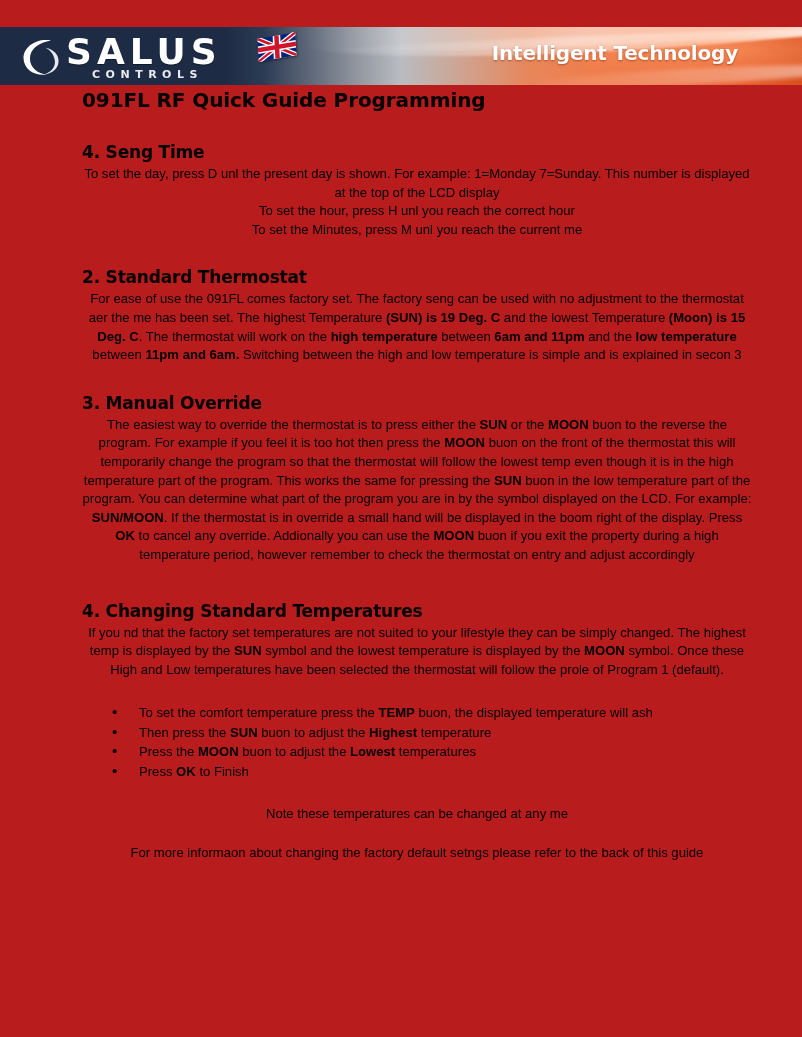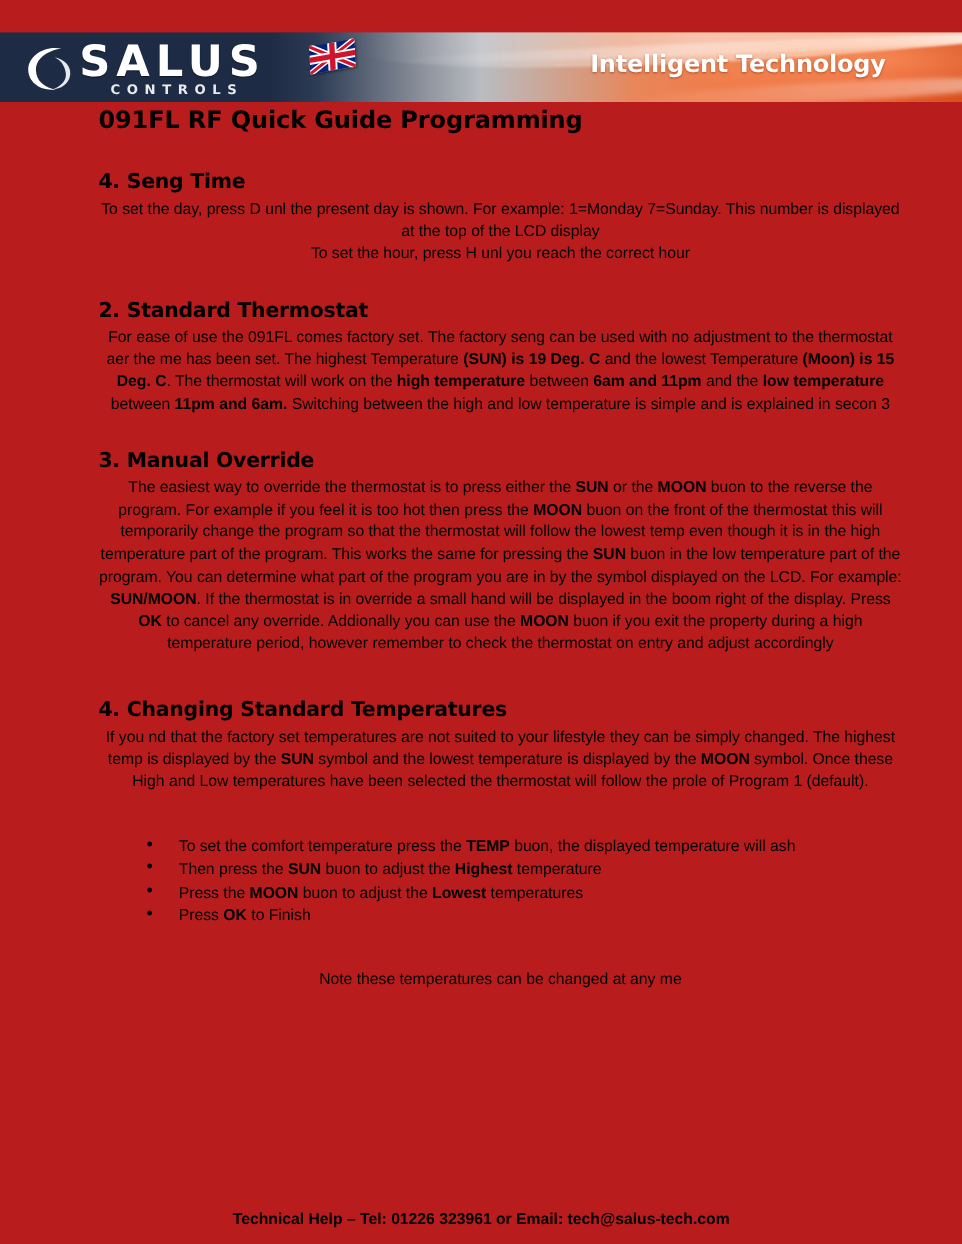--- a/index.html
+++ b/index.html
@@ -171,21 +171,21 @@
     line-height: 18.6px;
     margin: 0;
     text-align: center;
   }
   .gap-lg { height: 28px; }
   .gap-md { height: 20px; }
   .gap-xl { height: 36px; }
 
   ul.bullets {
     list-style: none;
-    margin: 14px;
+    margin: 4px;
     padding: 0 0 0 26px;
   }
   ul.bullets li {
     position: relative;
     font-family: "Liberation Sans", sans-serif;
     font-size: 13.1px;
     line-height: 19.5px;
     padding-left: 27px;
   }
   ul.bullets li::before {
@@ -240,20 +240,21 @@
     <div class="tagline">Intelligent Technology</div>
   </div>
 
   <div class="doc">
 
     <div class="doc-title">091FL RF Quick Guide Programming</div>
 
     <h2 class="section-title">4. Seng Time</h2>
     <p class="body">To set the day, press D unl the present day is shown. For example: 1=Monday 7=Sunday. This number is displayed at the top of the LCD display</p>
     <p class="body">To set the hour, press H unl you reach the correct hour</p>
+    <p class="body">To set the Minutes, press M unl you reach the current me</p>
 
     <div class="gap-lg"></div>
 
     <h2 class="section-title">2. Standard Thermostat</h2>
     <p class="body">For ease of use the 091FL comes factory set. The factory seng can be used with no adjustment to the thermostat aer the me has been set. The highest Temperature <b>(SUN) is 19 Deg. C</b> and the lowest Temperature <b>(Moon) is 15 Deg. C</b>. The thermostat will work on the <b>high temperature</b> between <b>6am and 11pm</b> and the <b>low temperature</b> between <b>11pm and 6am.</b> Switching between the high and low temperature is simple and is explained in secon 3</p>
 
     <div class="gap-lg"></div>
 
     <h2 class="section-title">3. Manual Override</h2>
     <p class="body">The easiest way to override the thermostat is to press either the <b>SUN</b> or the <b>MOON</b> buon to the reverse the program. For example if you feel it is too hot then press the <b>MOON</b> buon on the front of the thermostat this will temporarily change the program so that the thermostat will follow the lowest temp even though it is in the high temperature part of the program. This works the same for pressing the <b>SUN</b> buon in the low temperature part of the program. You can determine what part of the program you are in by the symbol displayed on the LCD. For example: <b>SUN/MOON</b>. If the thermostat is in override a small hand will be displayed in the boom right of the display. Press <b>OK</b> to cancel any override. Addionally you can use the <b>MOON</b> buon if you exit the property during a high temperature period, however remember to check the thermostat on entry and adjust accordingly</p>
@@ -271,18 +272,18 @@
         <li>Press the <b>MOON</b> buon to adjust the <b>Lowest</b> temperatures</li>
         <li>Press <b>OK</b> to Finish</li>
       </ul>
 
     <div class="gap-md"></div>
 
     <p class="body">Note these temperatures can be changed at any me</p>
 
     <div class="gap-md"></div>
 
+    <p class="body">For more informaon about changing the factory default setngs please refer to the back of this guide</p>
 
   </div>
 
-  <div class="footer">Technical Help – Tel: 01226 323961 or Email: tech@salus-tech.com</div>
 
 </div>
 
 </body></html>

